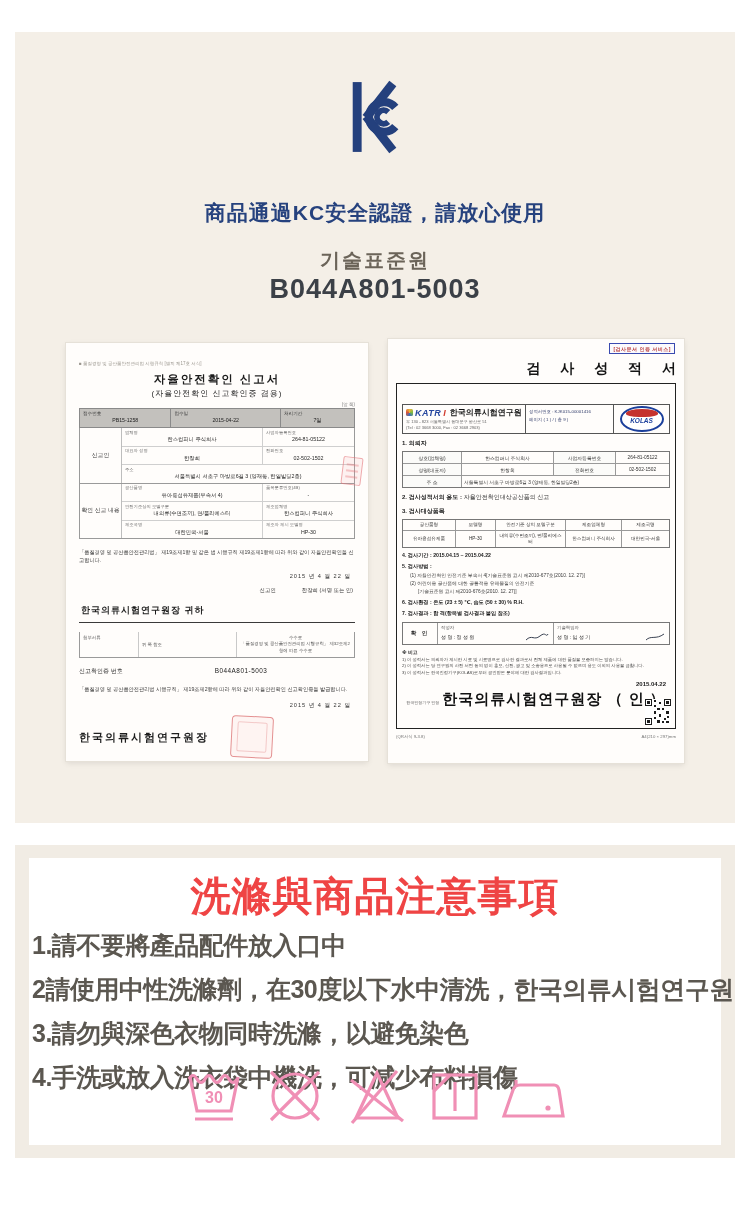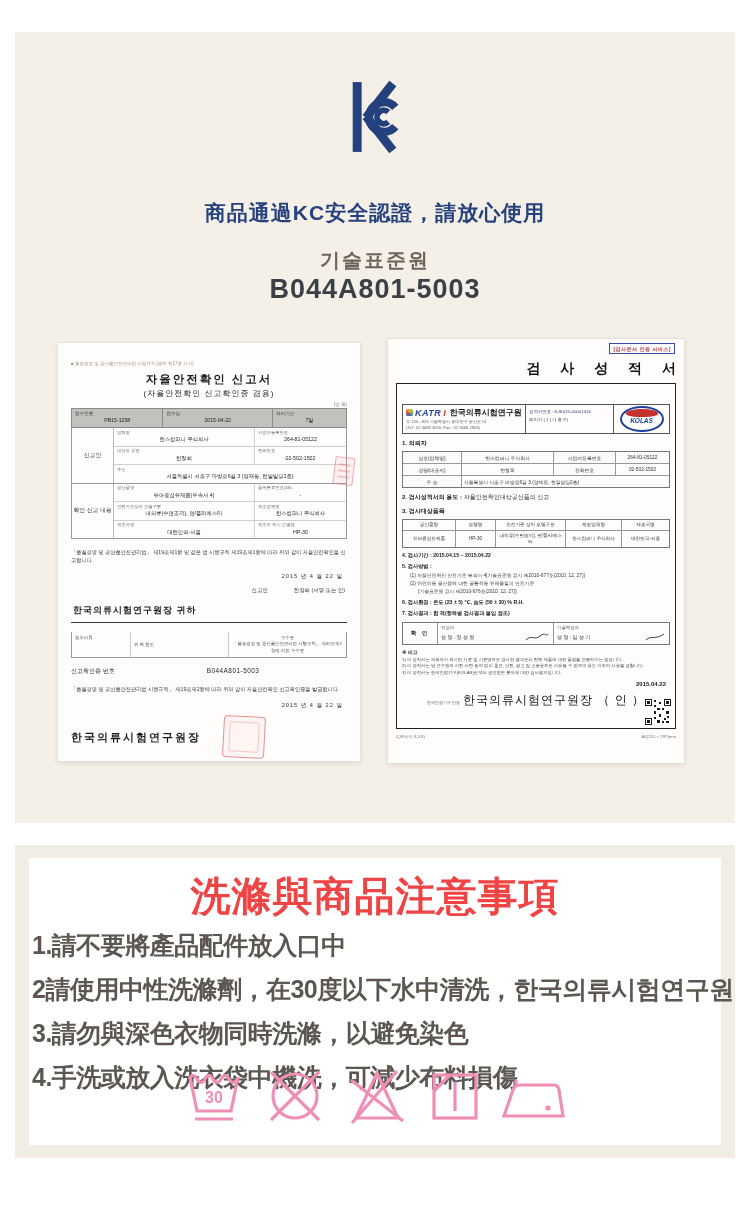--- a/index.html
+++ b/index.html
@@ -19,21 +19,21 @@
   .tagline .green { color:#a6d5ad; }
   .headline { left:0; right:0; top:199px; text-align:center; color:#26427e;
               font-size:21px; font-weight:bold; letter-spacing:1px; }
   .cert-label { left:0; right:0; top:247px; text-align:center; color:#6b6459;
                 font-size:20px; font-weight:bold; letter-spacing:2px; }
   .cert-number { left:0; right:0; top:274px; text-align:center; color:#3b4047;
                  font-size:27px; font-weight:bold; letter-spacing:1px; }
 
   
   .card { background:#fffdfb; box-shadow:0 0 0 1px #e6e1d8, 0 2px 6px rgba(0,0,0,.10); overflow:hidden; }
-  .cert-left  { left:58px; top:343px; width:302px; height:418px; padding:10px 13px; }
+  .cert-left  { left:66px; top:343px; width:302px; height:418px; padding:10px 13px; }
   .cert-right { left:388px; top:339px; width:296px; height:424px; }
 
   
   .lc { position:relative; width:100%; height:100%; color:#3c3c3c; }
   .lc-note { font-size:4.5px; color:#9a968e; margin-top:8px; }
   .lc-title { text-align:center; font-size:11.5px; font-weight:bold; color:#1d1d1d; letter-spacing:2px; margin-top:6px; }
   .lc-sub { text-align:center; font-size:8px; color:#2a2a2a; margin-top:1px; letter-spacing:1px; }
   .lc-side { text-align:right; font-size:4.5px; color:#777; margin:3px 0 1px; }
   .lc-band { display:flex; background:#c3c1bd; border:0.5px solid #8a8a8a; font-size:4.6px; color:#2c2c2c; }
   .lc-band > div { padding:2px 3px 3px; }
@@ -122,21 +122,21 @@
   .rc-confirm .cc { width:34px; display:flex; align-items:center; justify-content:center;
                     font-size:5.6px; font-weight:bold; letter-spacing:2px; }
   .rc-confirm .cell { flex:1; border-left:0.5px solid #999; padding:2px 3px; }
   .rc-confirm .tl { font-size:4.4px; color:#555; }
   .rc-confirm .nm { display:flex; align-items:center; justify-content:space-between; font-size:5px; color:#222; margin-top:2px; }
   .rc-remarks { font-size:4.3px; color:#444; line-height:1.55; margin-top:4px; }
   .rc-remarks .rt { font-size:4.8px; font-weight:bold; color:#222; }
   .rc-date { text-align:right; font-size:6px; font-weight:bold; color:#222; margin-top:4px; padding-right:4px; }
   .rc-issuer { text-align:center; margin-top:3px; }
   .rc-issuer .pre { font-size:4px; color:#555; margin-right:3px; }
-  .rc-issuer .main { font-size:12px; font-weight:normal; color:#111; letter-spacing:1px;margin-top:24px; }
+  .rc-issuer .main { font-size:15px; font-weight:bold; color:#111; letter-spacing:1px;margin-top:24px; }
   .rc-qr { position:absolute; right:4px; bottom:3px; width:26px; height:26px; }
   .rc-footer { position:absolute; left:8px; right:8px; bottom:24px; display:flex;
                justify-content:space-between; font-size:4.3px; color:#777; }
 
   
   .panel-bottom { left:15px; top:845px; width:720px; height:313px; background:#f1ece4; }
   .panel-bottom-inner { left:29px; top:858px; width:692px; height:287px; background:#ffffff; }
   .notice-title { left:0; right:0; top:869px; text-align:center; font-size:40px; font-weight:bold;
                   color:#ef4444; letter-spacing:1px; }
   .notice-list { left:32px; top:929px; width:700px; }

